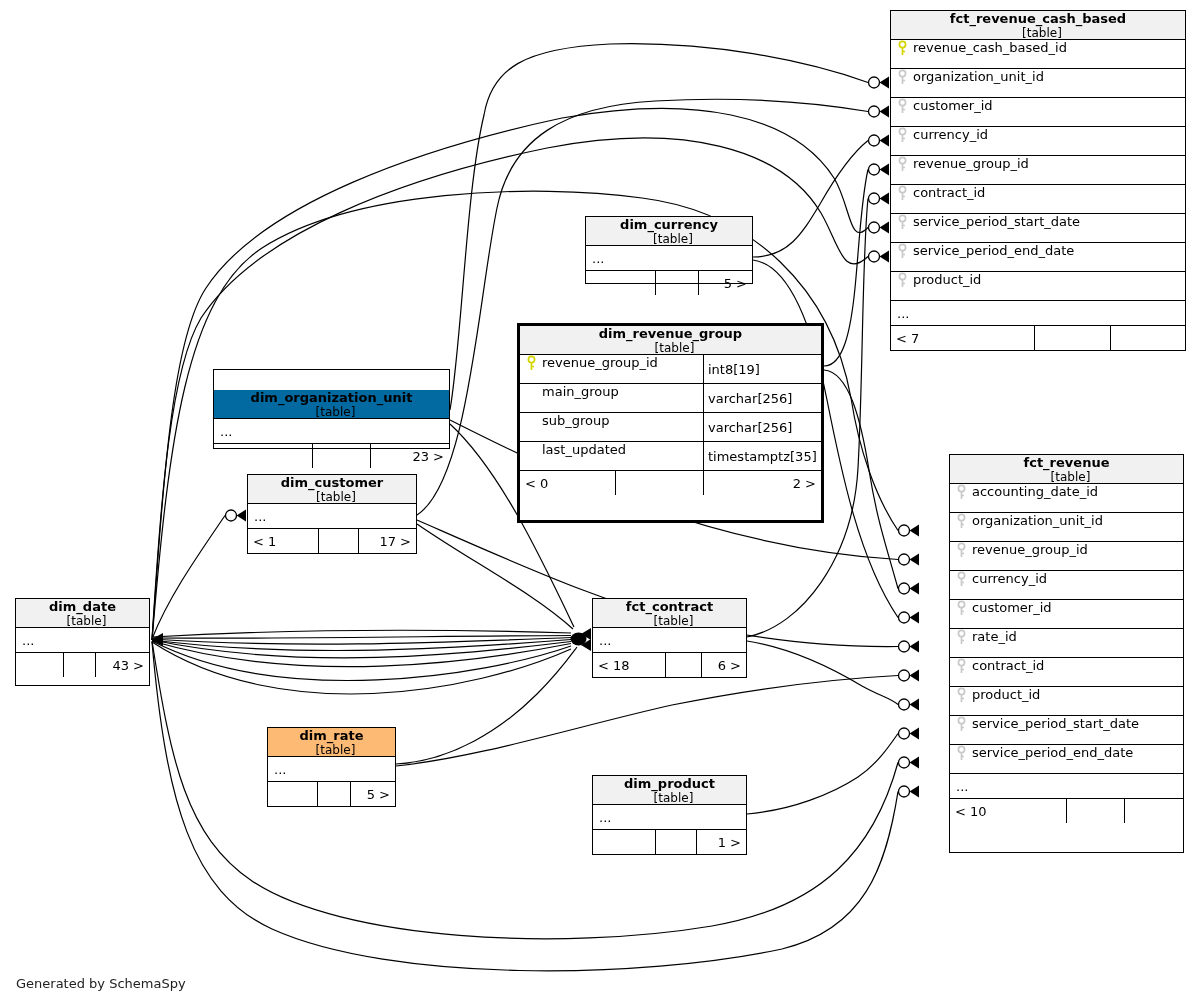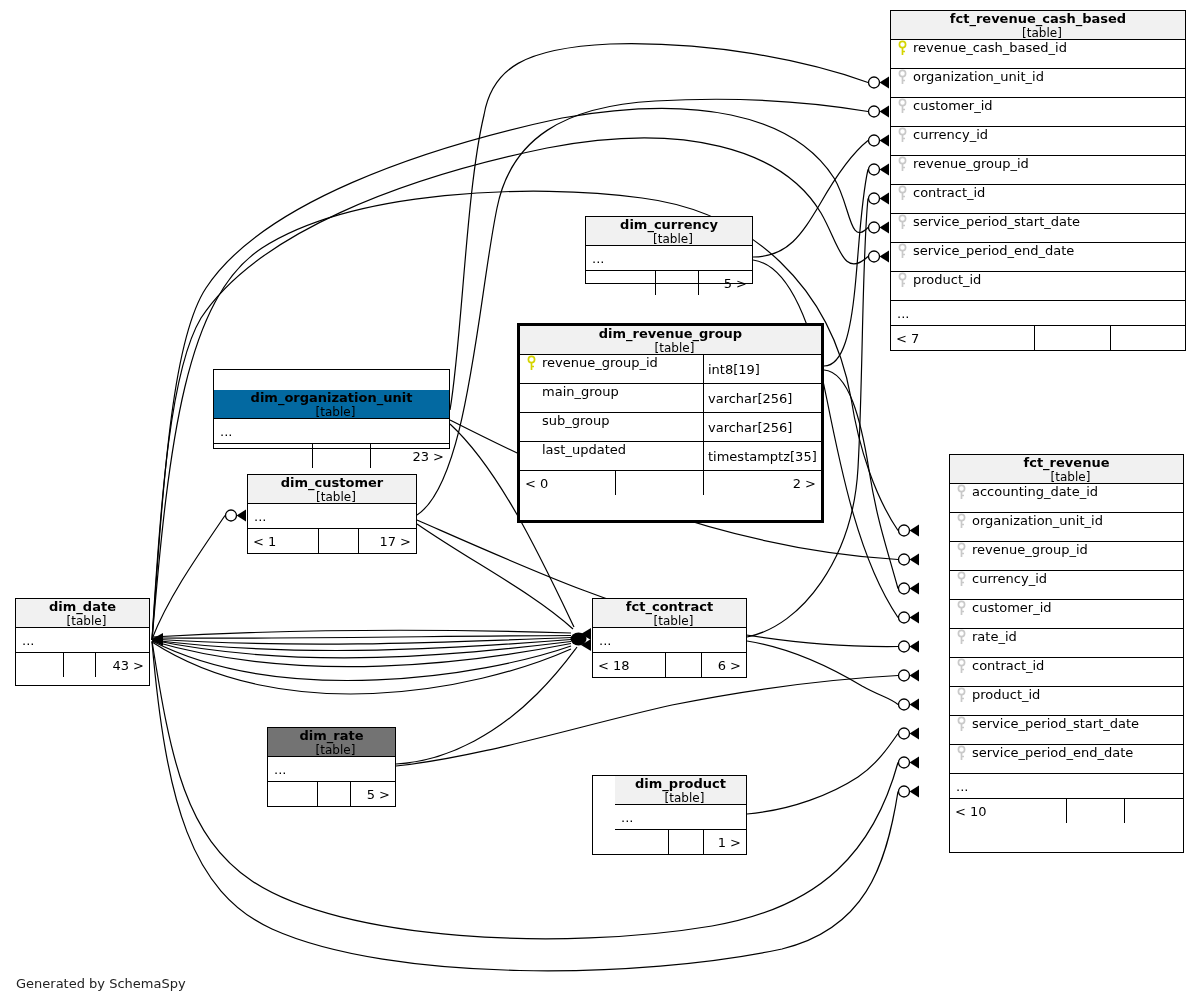--- a/index.html
+++ b/index.html
@@ -448,34 +448,34 @@
       <div class="tbl-row ellipsis">
         <span>...</span>
       </div>
       <div class="tbl-footer">
         <span class="fcell" style="width: 48%;">&lt; 18</span>
         <span class="fcell" style="width: 23%;"></span>
         <span class="fcell right" style="width: 29%;">6 &gt;</span>
       </div>
     </div>
     <div class="tbl" style="left: 267px; top: 727px; width: 129px; height: 80px;">
-      <div class="tbl-header" style="background: #737373; align-items: center;">
+      <div class="tbl-header" style="background: #fdba74; align-items: center;">
         <span class="tbl-name">dim_rate</span>
         <span class="tbl-badge">[table]</span>
       </div>
       <div class="tbl-row ellipsis">
         <span>...</span>
       </div>
       <div class="tbl-footer">
         <span class="fcell" style="width: 39%;"></span>
         <span class="fcell" style="width: 26%;"></span>
         <span class="fcell right" style="width: 35%;">5 &gt;</span>
       </div>
     </div>
-    <div class="tbl" style="left: 592px; top: 775px; width: 155px; height: 80px; padding-left: 22px;">
+    <div class="tbl" style="left: 592px; top: 775px; width: 155px; height: 80px;">
       <div class="tbl-header" style="background: rgb(241, 241, 241);">
         <span class="tbl-name">dim_product</span>
         <span class="tbl-badge">[table]</span>
       </div>
       <div class="tbl-row ellipsis">
         <span>...</span>
       </div>
       <div class="tbl-footer">
         <span class="fcell" style="width: 41%;"></span>
         <span class="fcell" style="width: 27%;"></span>

